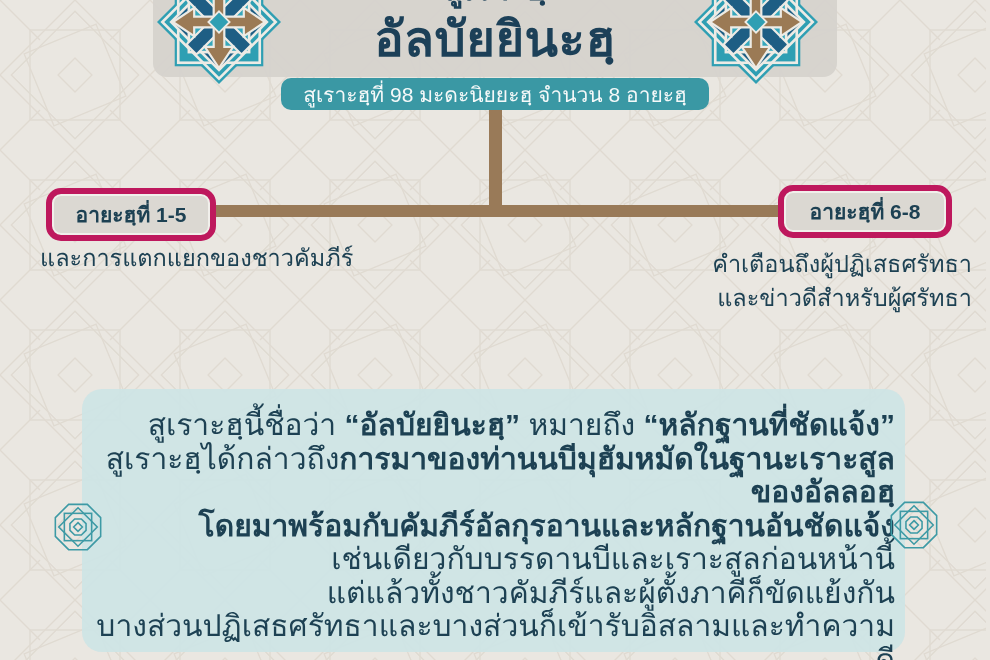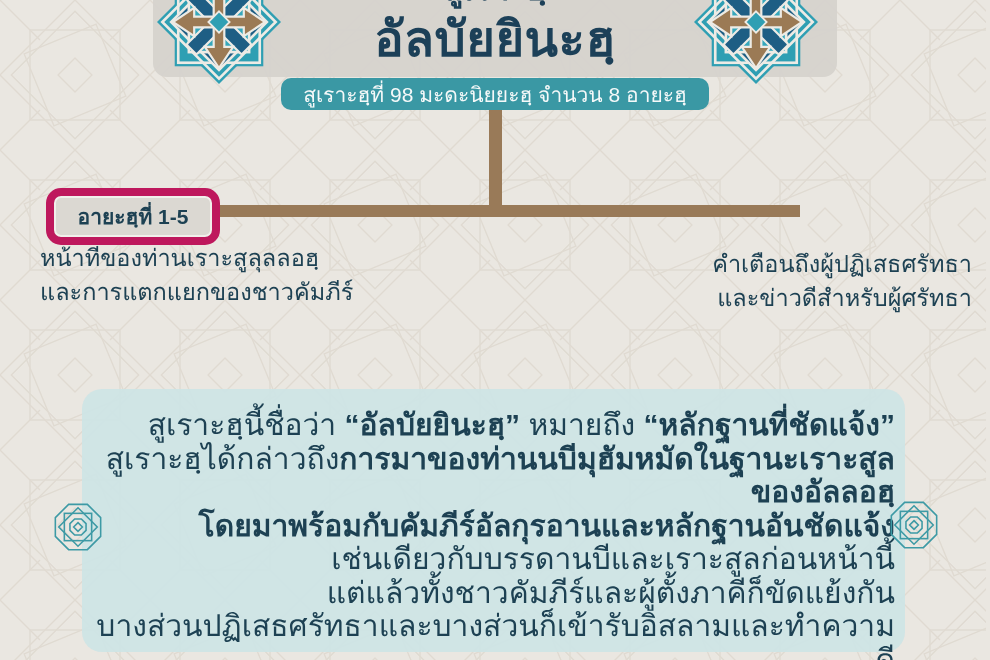--- a/index.html
+++ b/index.html
@@ -41,21 +41,21 @@
     color:#f5f9f9;font-size:21px;font-weight:500;
   }
 
   
   .conn-v{position:absolute;left:489px;top:104px;width:13px;height:113px;background:#997a58;z-index:2;}
   .conn-h{position:absolute;left:200px;top:205px;width:600px;height:12px;background:#997a58;z-index:2;}
 
   
   .node-box{
     position:absolute;height:41px;background:#dbd8d2;
-    border:8px solid #be185d;border-radius:15px;z-index:3;
+    border:6px solid #be185d;border-radius:15px;z-index:3;
     box-shadow:inset 0 0 0 2px #f1efeb;
     display:flex;align-items:center;justify-content:center;
     color:#1d4153;font-size:21px;font-weight:bold;
   }
   .node-left{left:46px;top:188px;width:158px;}
   .node-right{left:778px;top:185px;width:162px;}
 
   
   .branch-text{position:absolute;color:#1d4153;font-size:23.5px;line-height:34px;z-index:2;}
   .branch-text-left{left:40px;top:241px;text-align:left;}
@@ -143,24 +143,26 @@
     <span>สูเราะฮฺที่ 98 มะดะนิยยะฮฺ จำนวน 8 อายะฮฺ</span>
   </div>
 
   <div class="conn-v"></div>
   <div class="conn-h"></div>
 
   <div class="node-box node-left">
     <span>อายะฮฺที่ 1-5</span>
   </div>
   <div class="branch-text branch-text-left">
-    <div>หน้าที่ของท่านเราะสูลุลลอฮฺ</div>
     <div>และการแตกแยกของชาวคัมภีร์</div>
   </div>
 
+  <div class="node-box node-right">
+    <span>อายะฮฺที่ 6-8</span>
+  </div>
   <div class="branch-text branch-text-right">
     <div>คำเตือนถึงผู้ปฏิเสธศรัทธา</div>
     <div>และข่าวดีสำหรับผู้ศรัทธา</div>
   </div>
 
   <div class="summary-panel"></div>
   <div class="summary-text" id="summary-text">
       <div><span>สูเราะฮฺนี้ชื่อว่า </span><span class="b">“อัลบัยยินะฮฺ”</span><span> หมายถึง </span><span class="b">“หลักฐานที่ชัดแจ้ง”</span></div>
       <div><span>สูเราะฮฺได้กล่าวถึง</span><span class="b">การมาของท่านนบีมุฮัมหมัดในฐานะเราะสูลของอัลลอฮฺ</span></div>
       <div><span class="b">โดยมาพร้อมกับคัมภีร์อัลกุรอานและหลักฐานอันชัดแจ้ง</span></div>

